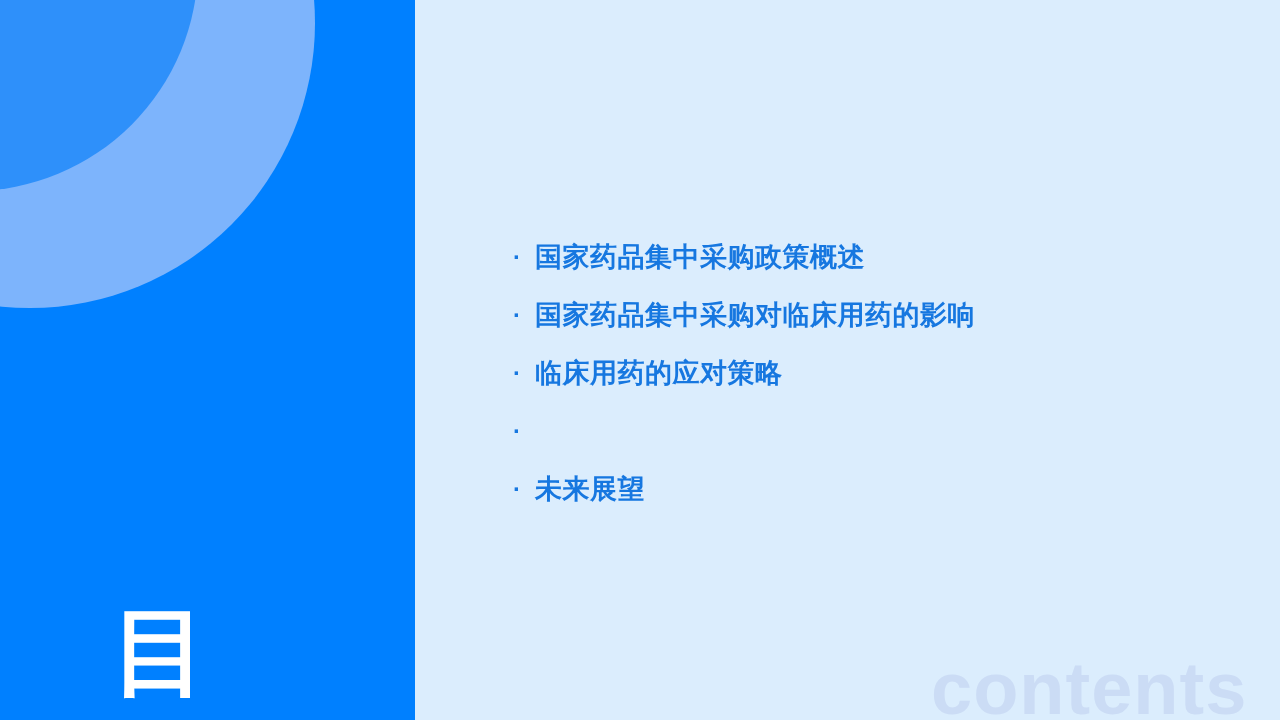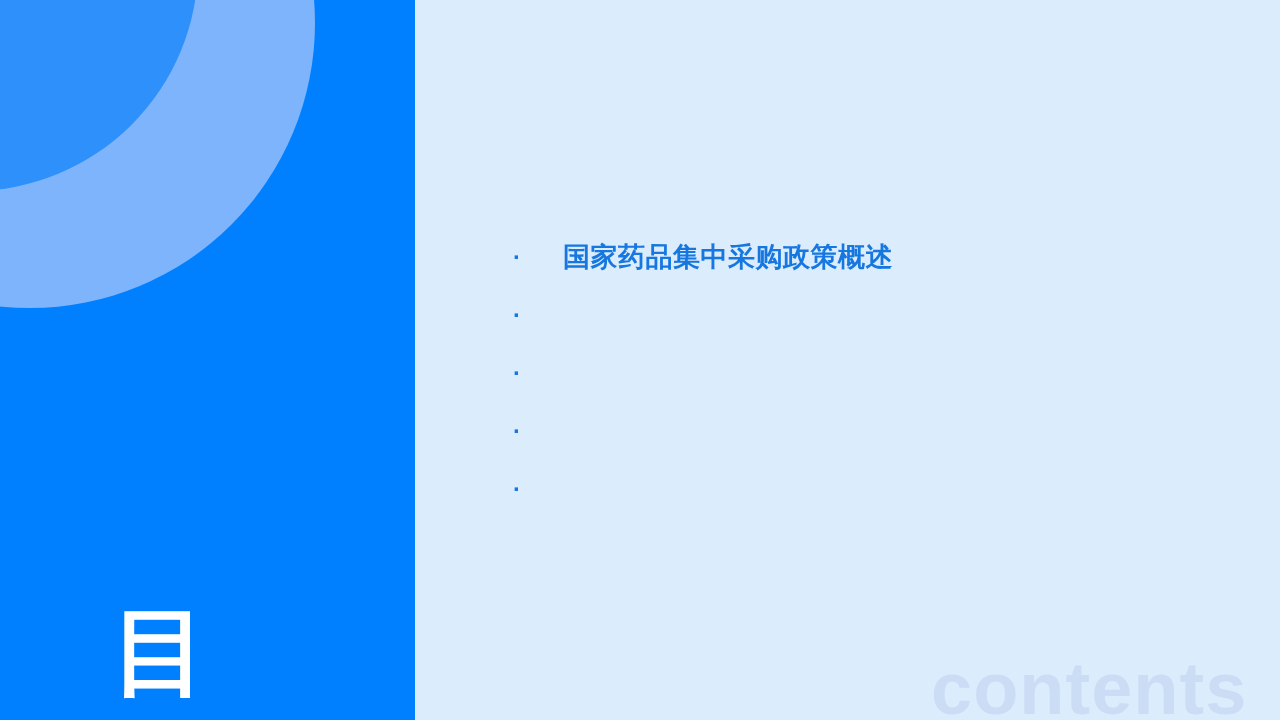--- a/index.html
+++ b/index.html
@@ -99,21 +99,20 @@
   }
   .toc-bullet {
     flex: 0 0 auto;
     width: 22px;
     font-size: 24px;
     line-height: 1;
     color: #1677e0;
   }
   .toc-label {
     flex: 0 0 auto;
-    margin-left: 28px;
   }
 
   .watermark {
     position: absolute;
     left: 516px;
     top: 652px;
     color: #cbdcf5;
     font-size: 74px;
     font-weight: 700;
     letter-spacing: 1px;
@@ -139,28 +138,31 @@
 
   <div class="right-panel">
 
     <ul class="toc-list">
       <li class="toc-item">
         <span class="toc-bullet">·</span>
         <span class="toc-label">国家药品集中采购政策概述</span>
       </li>
       <li class="toc-item">
         <span class="toc-bullet">·</span>
+        <span class="toc-label">国家药品集中采购对临床用药的影响</span>
+      </li>
+      <li class="toc-item">
+        <span class="toc-bullet">·</span>
+        <span class="toc-label">临床用药的应对策略</span>
       </li>
       <li class="toc-item">
         <span class="toc-bullet">·</span>
       </li>
       <li class="toc-item">
         <span class="toc-bullet">·</span>
-      </li>
-      <li class="toc-item">
-        <span class="toc-bullet">·</span>
+        <span class="toc-label">未来展望</span>
       </li>
     </ul>
 
     <div class="watermark">contents</div>
   </div>
 
 </div>
 
 </body></html>

